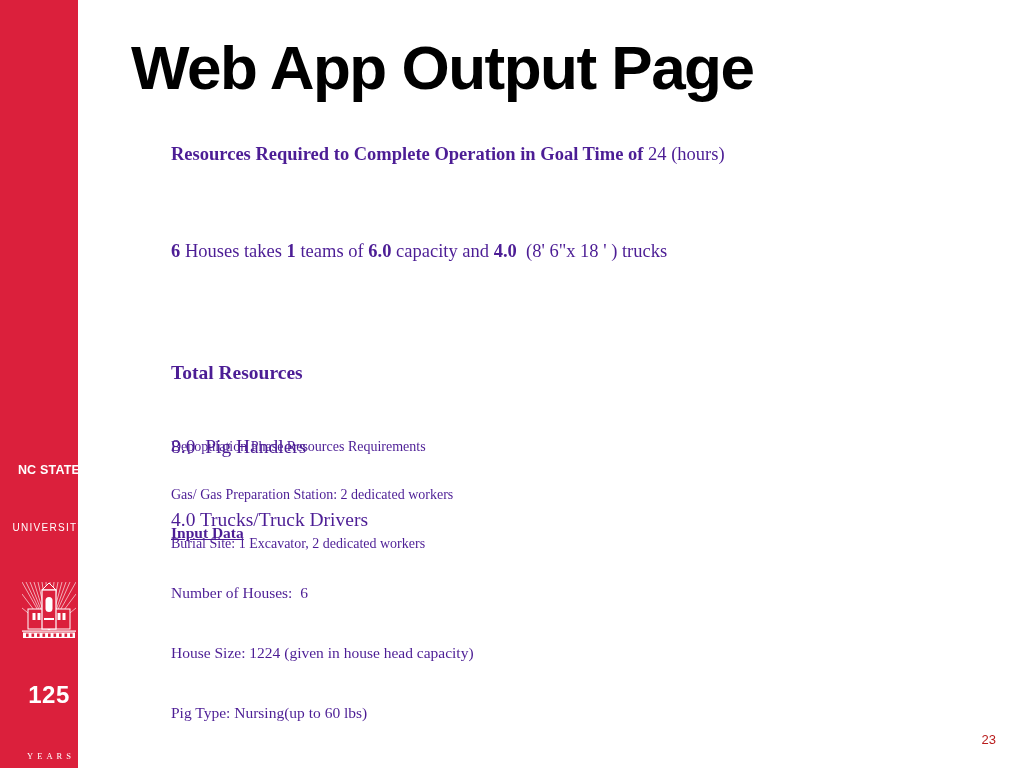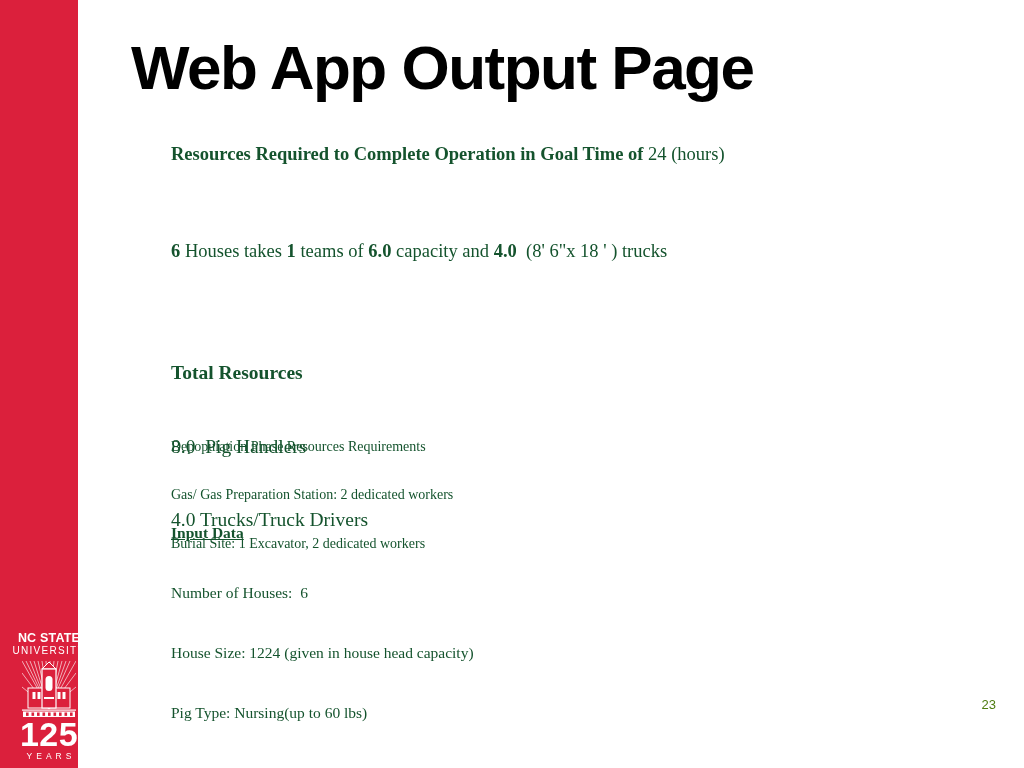--- a/index.html
+++ b/index.html
@@ -21,48 +21,50 @@
     background: #DB203C;
   }
   .logo {
     position: absolute;
     left: 0; bottom: 7px;
     width: 98px;
     display: flex;
     flex-direction: column;
     align-items: center;
     color: #ffffff;
+    gap: 44px;
   }
   .logo-org {
     font-weight: 700;
     font-size: 12.5px;
     letter-spacing: 0.2px;
     line-height: 1;
   }
   .logo-university {
     font-weight: 400;
     font-size: 10px;
     letter-spacing: 1.3px;
     line-height: 1;
     margin-top: 2px;
   }
   .belltower { margin-top: 5px; display: block; }
   .logo-125 {
     font-weight: 700;
-    font-size: 34px;
+    font-size: 24px;
     line-height: 0.85;
     letter-spacing: 0.5px;
     margin-top: 3px;
   }
   .logo-years {
     font-weight: 400;
     font-size: 8.5px;
     letter-spacing: 4px;
     margin-top: 2px;
     margin-left: 4px; 
+    font-family: Liberation Serif, serif;
   }
 
   
   .title {
     position: absolute;
     left: 103px; top: 37px;
     font-family: "Liberation Sans", sans-serif;
     font-weight: 700;
     font-size: 62px;
     letter-spacing: -1.5px;
@@ -71,43 +73,43 @@
     white-space: nowrap;
     margin-left: 28px;
   }
 
   
   .content {
     position: absolute;
     left: 0; top: 0;
     width: 1024px; height: 768px;
     font-family: "Liberation Serif", serif;
-    color: #14532d;
+    color: #4c1d95;
   }
   .content p, .content div.block { position: absolute; left: 171px; white-space: pre-wrap; }
   .p-goal   { top: 144px; font-size: 18.5px; }
   .p-single { top: 192px; font-size: 18.5px; }
   .p-multi  { top: 241px; font-size: 18.5px; }
   .b { font-weight: 700; }
 
   .block-total { top: 312px; font-size: 19.5px; line-height: 24.5px; }
   .block-total .heading { font-weight: 700; }
 
   .block-depop { top: 406px; font-size: 14px; line-height: 16.3px; }
 
   .block-input { top: 483px; font-size: 15.5px; line-height: 20px; }
   .block-input .heading { font-weight: 700; text-decoration: underline; }
 
   
   .pagenum {
     position: absolute;
-    top: 697px; right: 28px;
+    top: 732px; right: 28px;
     font-family: "Liberation Sans", sans-serif;
     font-size: 13px;
-    color: #4d7c0f;
+    color: #b91c1c;
   }
 </style>
 </head>
 <body>
 
 <div class="slide">
 
   <div class="redbar">
     <div class="logo">
       <div class="logo-org">NC STATE</div>

